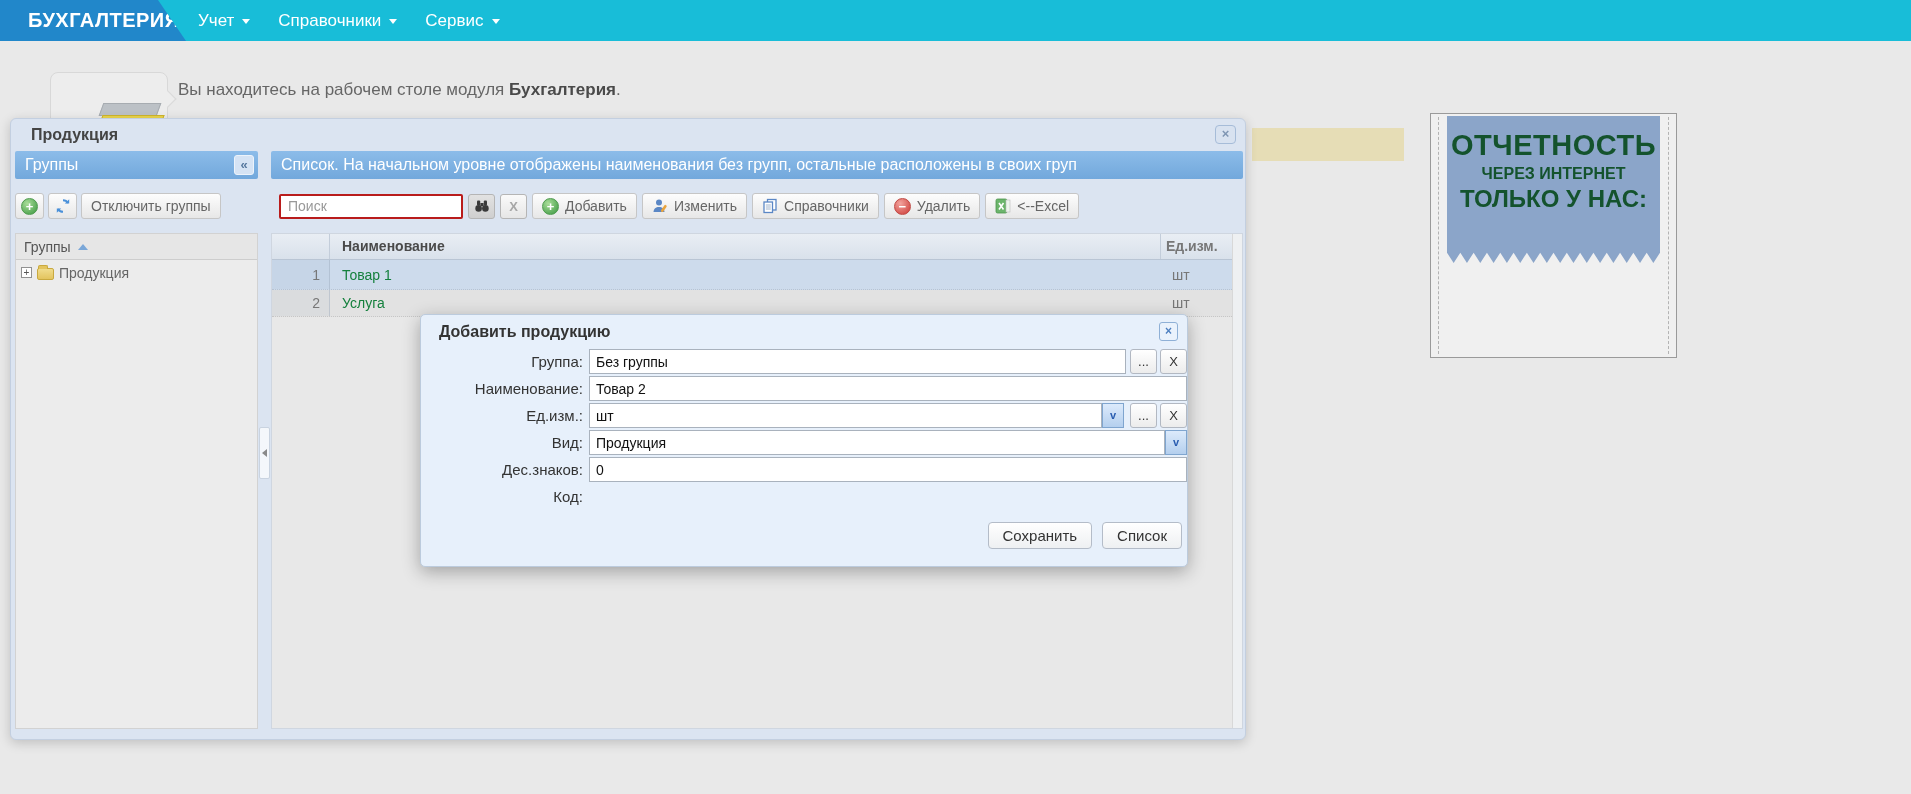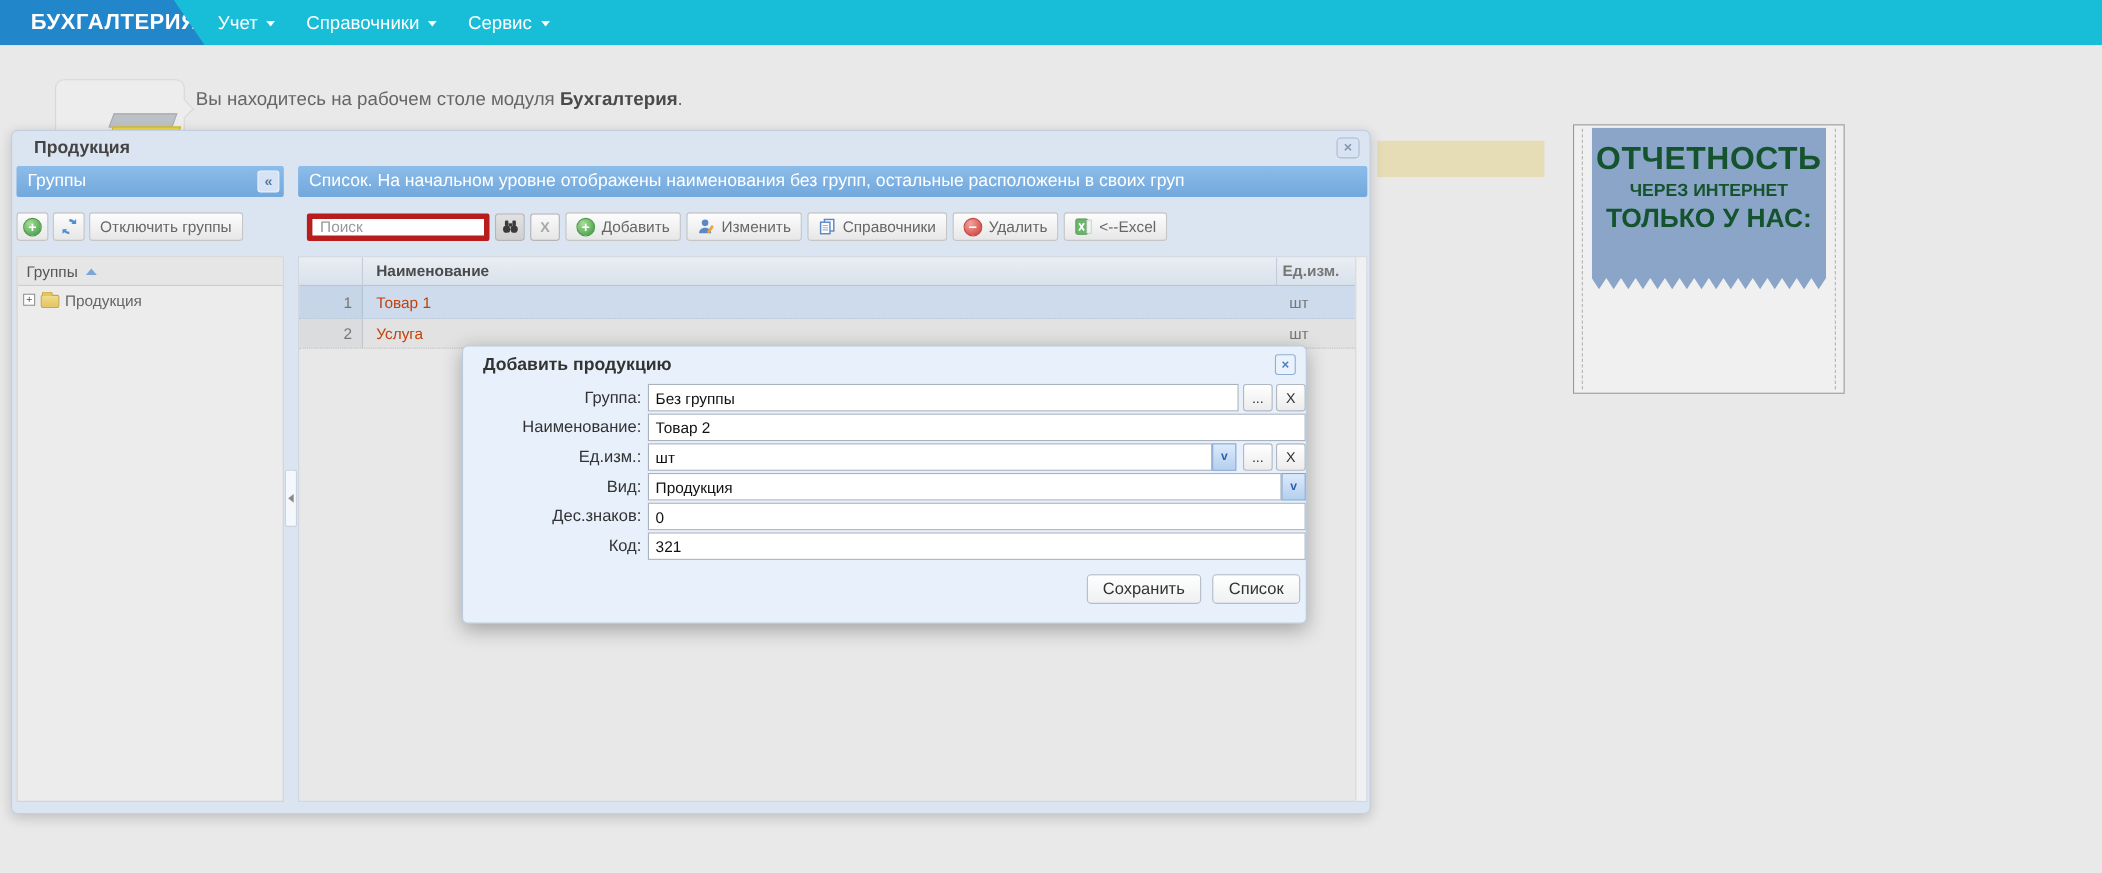--- a/index.html
+++ b/index.html
@@ -59,21 +59,21 @@
   .lp-hd { left:260px; width:972px; }
   .gp-collapse { position:absolute; right:4px; top:4px; width:20px; height:20px; background:#d5e3f4; border:1px solid #ecf3fb; border-radius:3px; color:#56799f; font-size:13px; font-weight:bold; text-align:center; line-height:18px; cursor:pointer; }
 
   .tbtn { height:26px; background:linear-gradient(#fdfdfd,#e7e7e7); border:1px solid #c6c6c6; border-radius:3px; display:flex; align-items:center; justify-content:center; gap:6px; font-size:14px; color:#666; padding:0 9px; cursor:pointer; white-space:nowrap; }
   .tbtn.icon-only { width:29px; padding:0; }
   .circle-ic { width:17px; height:17px; border-radius:50%; color:#fff; font-weight:bold; font-size:13px; line-height:16px; text-align:center; flex:0 0 auto; }
   .green { background:radial-gradient(circle at 35% 30%, #a9dd99, #55a855 75%); border:1px solid #4d9a4d; }
   .red   { background:radial-gradient(circle at 35% 30%, #f2a49e, #d6534e 75%); border:1px solid #c04944; }
   .gp-tools { position:absolute; left:4px; top:74px; display:flex; gap:4px; }
   .lp-tools { position:absolute; left:268px; top:74px; display:flex; gap:5px; align-items:center; }
-  .search { width:166px; height:25px; border:5px solid #b91c1c; border-radius:2px; padding:0 7px; font-size:14px; color:#6d28d9; background:#fff; }
+  .search { width:184px; height:25px; border:2px solid #b91c1c; border-radius:2px; padding:0 7px; font-size:14px; color:#6d28d9; background:#fff; }
   .search::placeholder { color:#999; }
   .sq-btn { width:27px; height:25px; border:1px solid #b5b5b5; border-radius:3px; display:flex; align-items:center; justify-content:center; cursor:pointer; }
   .binoc-btn { background:linear-gradient(#e2e2e2,#cfcfcf); }
   .xgray-btn { background:linear-gradient(#fafafa,#e6e6e6); color:#a7a7a7; font-weight:bold; font-size:13px; }
   .ic16 { width:16px; height:16px; display:block; }
 
   
   .tree { position:absolute; left:4px; top:114px; width:243px; bottom:10px; background:#ececec; border:1px solid #d2d2d2; }
   .tree-hd { height:26px; background:#e6e6e6; border-bottom:1px solid #cdcdcd; padding-left:8px; font-size:14px; color:#555; display:flex; align-items:center; gap:7px; cursor:pointer; }
   .sort-up { width:0; height:0; border-left:5px solid transparent; border-right:5px solid transparent; border-bottom:6px solid #7aa7d8; }
@@ -89,21 +89,21 @@
   
   .grid { position:absolute; left:260px; top:114px; width:972px; bottom:10px; background:#e8e8e8; border:1px solid #cfd6e0; }
   .grid-hd { position:relative; height:26px; background:linear-gradient(#e9eef4,#d9e1eb); border-bottom:1px solid #b9c5d4; }
   .grid-hd .numcell { position:absolute; left:0; top:0; bottom:0; width:58px; border-right:1px solid #c3cdda; }
   .grid-hd .namecell { position:absolute; left:70px; line-height:25px; font-size:14px; font-weight:bold; color:#4a4a4a; cursor:pointer; }
   .grid-hd .unitcell { position:absolute; left:888px; right:10px; line-height:25px; font-size:14px; color:#777; border-left:1px solid #c3cdda; padding-left:5px; cursor:pointer;font-weight:bold; }
   .row { position:relative; height:30px; border-bottom:1px dotted #b7c3d2; cursor:pointer; }
   .row.sel { background:#cddbec; }
   .row.alt { background:#e2e2e2; border-bottom:1px dotted #c6c6c6; height:27px; }
   .row .num { position:absolute; left:0; top:0; bottom:0; width:58px; text-align:right; padding-right:9px; font-size:14px; color:#777; border-right:1px solid rgba(150,165,185,.4); background:rgba(120,140,170,.07); display:flex; align-items:center; justify-content:flex-end; }
-  .row .nm { position:absolute; left:70px; top:0; bottom:0; display:flex; align-items:center; font-size:14px; color:#c2410c; }
+  .row .nm { position:absolute; left:70px; top:0; bottom:0; display:flex; align-items:center; font-size:14px; color:#15803d; }
   .row .un { position:absolute; left:900px; top:0; bottom:0; display:flex; align-items:center; font-size:14px; color:#777; }
   .vscroll { position:absolute; top:0; right:0; bottom:0; width:10px; background:#eef0f2; border-left:1px solid #d8d8d8; cursor:pointer; }
 
   
   .dlg { position:absolute; left:420px; top:314px; width:768px; height:253px; background:#e7f0fb; border:1px solid #bccbdd; border-radius:5px; box-shadow:0 5px 18px rgba(0,0,0,.3); z-index:5; }
   .dlg-title { position:absolute; left:18px; top:8px; font-size:16px; font-weight:bold; color:#333; }
   .dlg-close { position:absolute; right:9px; top:7px; width:19px; height:19px; background:#eaf2fc; border:1px solid #8fb0d6; border-radius:3px; color:#4d7fc0; font-weight:bold; font-size:12px; line-height:16px; text-align:center; cursor:pointer; }
   .frow { position:absolute; left:0; width:100%; height:27px; }
   .flabel { position:absolute; left:0; width:162px; text-align:right; font-size:15px; color:#333; line-height:26px; }
   .fin { position:absolute; left:168px; top:0; height:25px; border:1px solid #a9b2bd; background:#fff; font-size:14px; color:#111; padding:0 6px; }
@@ -295,20 +295,19 @@
     <div class="combo-btn" style="left:744px"><span>v</span></div>
   </div>
 
   <div class="frow" style="top:142px">
     <div class="flabel">Дес.знаков:</div>
     <input class="fin" style="width: 598px;" value="0">
   </div>
 
   <div class="frow" style="top:169px">
     <div class="flabel">Код:</div>
-    <input class="fin" style="width: 598px;" value="321">
   </div>
 
   <div class="dlg-btns">
     <div class="dbtn">Сохранить</div>
     <div class="dbtn">Список</div>
   </div>
 </div>
 
 </body></html>

